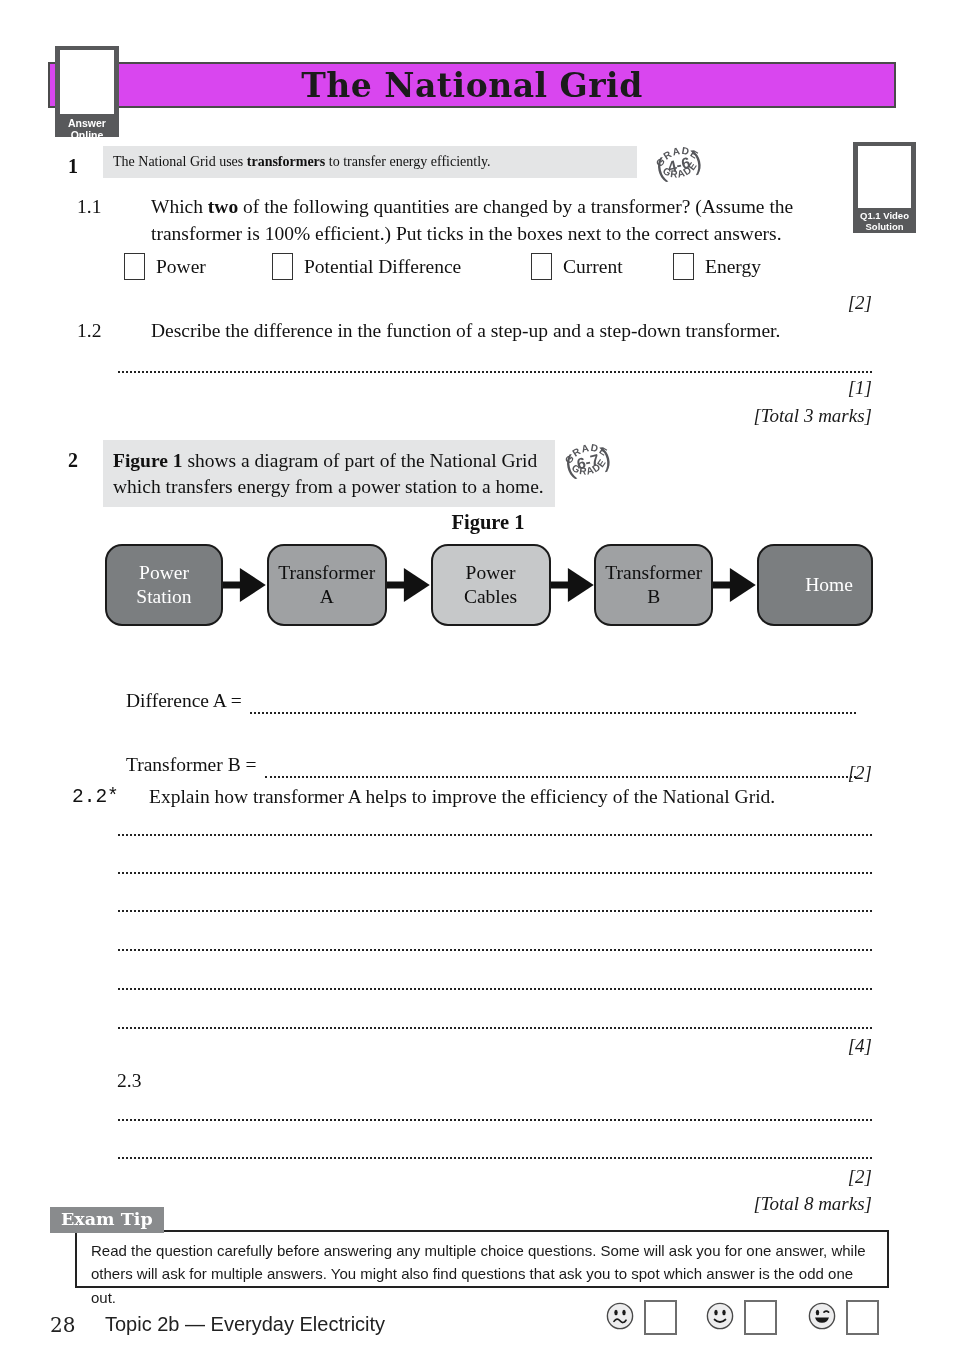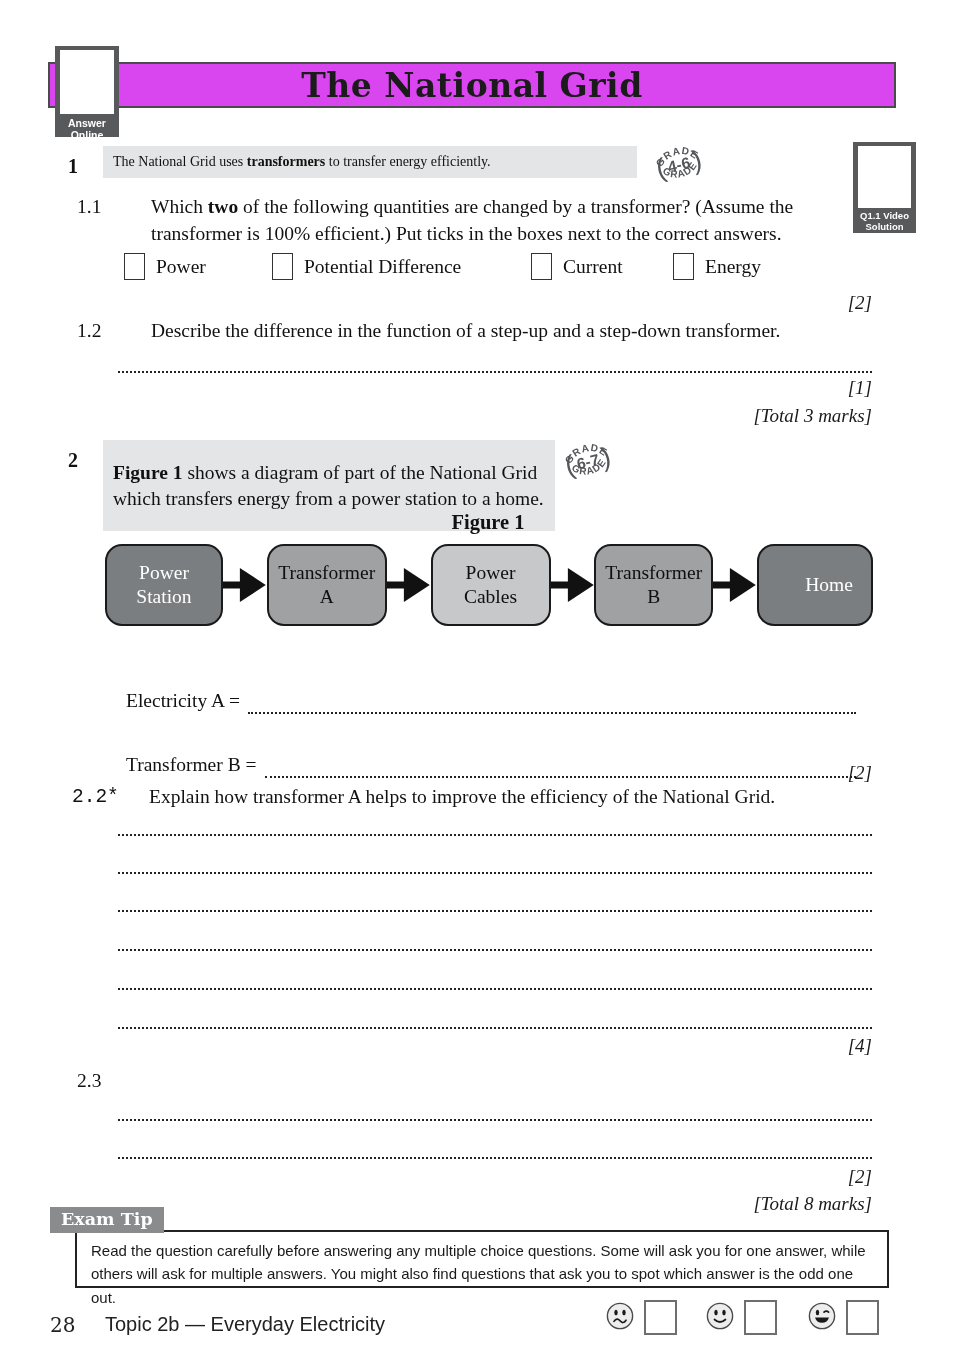--- a/index.html
+++ b/index.html
@@ -19,29 +19,29 @@
   .answer-online .qr-white { width:54px; height:64px; }
   .answer-online .qr-label { font-size:10.5px; }
   .video-box { left:813px; top:142px; width:63px; height:91px;margin-left:40px; }
   .video-box .qr-white { width:53px; height:62px; }
   .video-box .qr-label { font-size:9.5px; }
 
   
   .qnum-big { position:absolute; font-weight:bold; font-size:20px; }
   .hl { background:#e4e5e6; }
   .q1-intro { position:absolute; left:103px; top:146px; width:514px; padding:8px 10px; font-size:14px; }
-  .q2-intro { position:absolute; left:103px; top:440px; width:432px; padding:20px 10px;
+  .q2-intro { position:absolute; left:103px; top:440px; width:432px; padding:8px 10px;
               font-size:19.5px; line-height:1.32; }
   .qline { position:absolute; display:flex; font-size:19.5px; line-height:1.38;gap:36px; }
   .qline .qn { flex:none; }
   .q11 { left:77px; top:194px; } .q11 .qn { width:38px; } .q11 .qt { width:665px; }
   .q12 { left:77px; top:318px; } .q12 .qn { width:38px; }
   .q21 { left:77px; top:652px; } .q21 .qn { width:38px; }
   .q22 { left:72px; top:784px; } .q22 .qn { width:41px;font-family:Liberation Mono, monospace; }
-  .q23 { left:77px; top:1068px; } .q23 .qn { width:38px; }
+  .q23 { left:77px; top:1068px; } .q23 .qn { width:38px;margin-left:40px; }
   .b { font-weight:bold; }
 
   
   .cb { position:absolute; top:253px; display:flex; align-items:center; font-size:19.5px; }
   .cb-box { width:19px; height:25px; border:1.6px solid #333; background:#fff; margin-right:11px; flex:none; }
   .cb1 { left:124px; } .cb2 { left:272px; } .cb3 { left:531px; } .cb4 { left:673px;align-items:center; }
 
   
   .marks { position:absolute; right:89px; font-style:italic; font-size:19px; color:#1a1a1a; }
   .dotline { position:absolute; left:118px; width:754px; height:0; border-bottom:2.6px dotted #222; }
@@ -227,21 +227,21 @@
           <polygon points="17,1 17,35 43,18" fill="#111"></polygon>
         </svg>
     </div>
     <div class="node dark n5">
       <span>Home</span>
 
     </div>
   </div>
 
   <div class="ans-line" style="top:688px;">
-    <span class="lbl">Electricity A =</span>
+    <span class="lbl">Difference A =</span>
     <span class="dots"></span>
   </div>
   <div class="ans-line" style="top:728px;margin-top:24px;">
     <span class="lbl">Transformer B =</span>
     <span class="dots"></span>
   </div>
   <div class="marks" style="top:762px;">[2]</div>
 
   <div class="qline q22">
     <span class="qn">2.2*</span>

